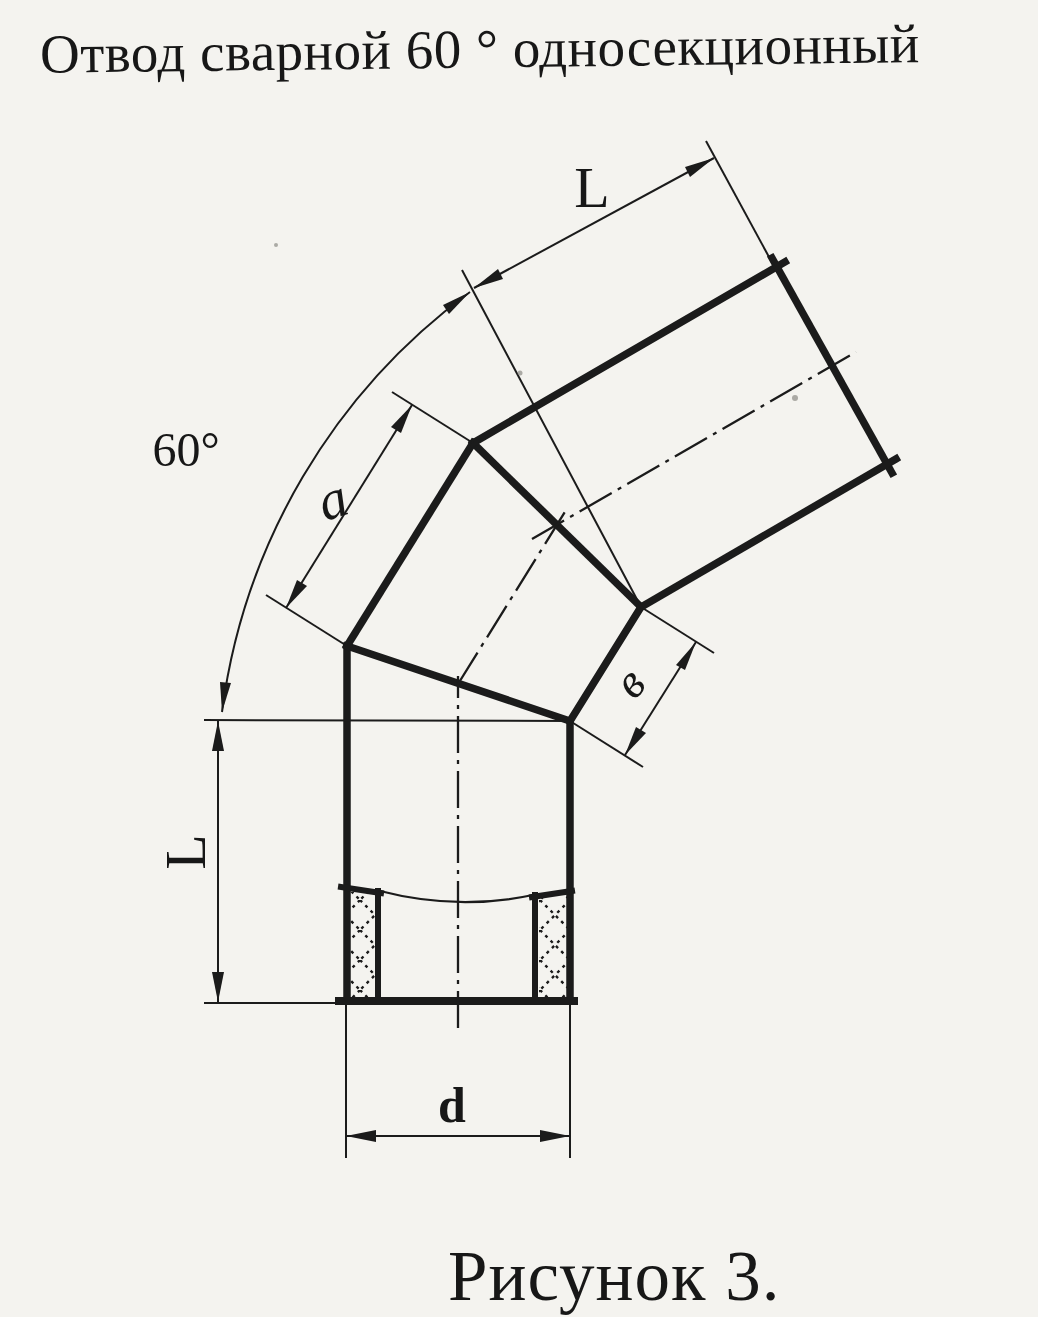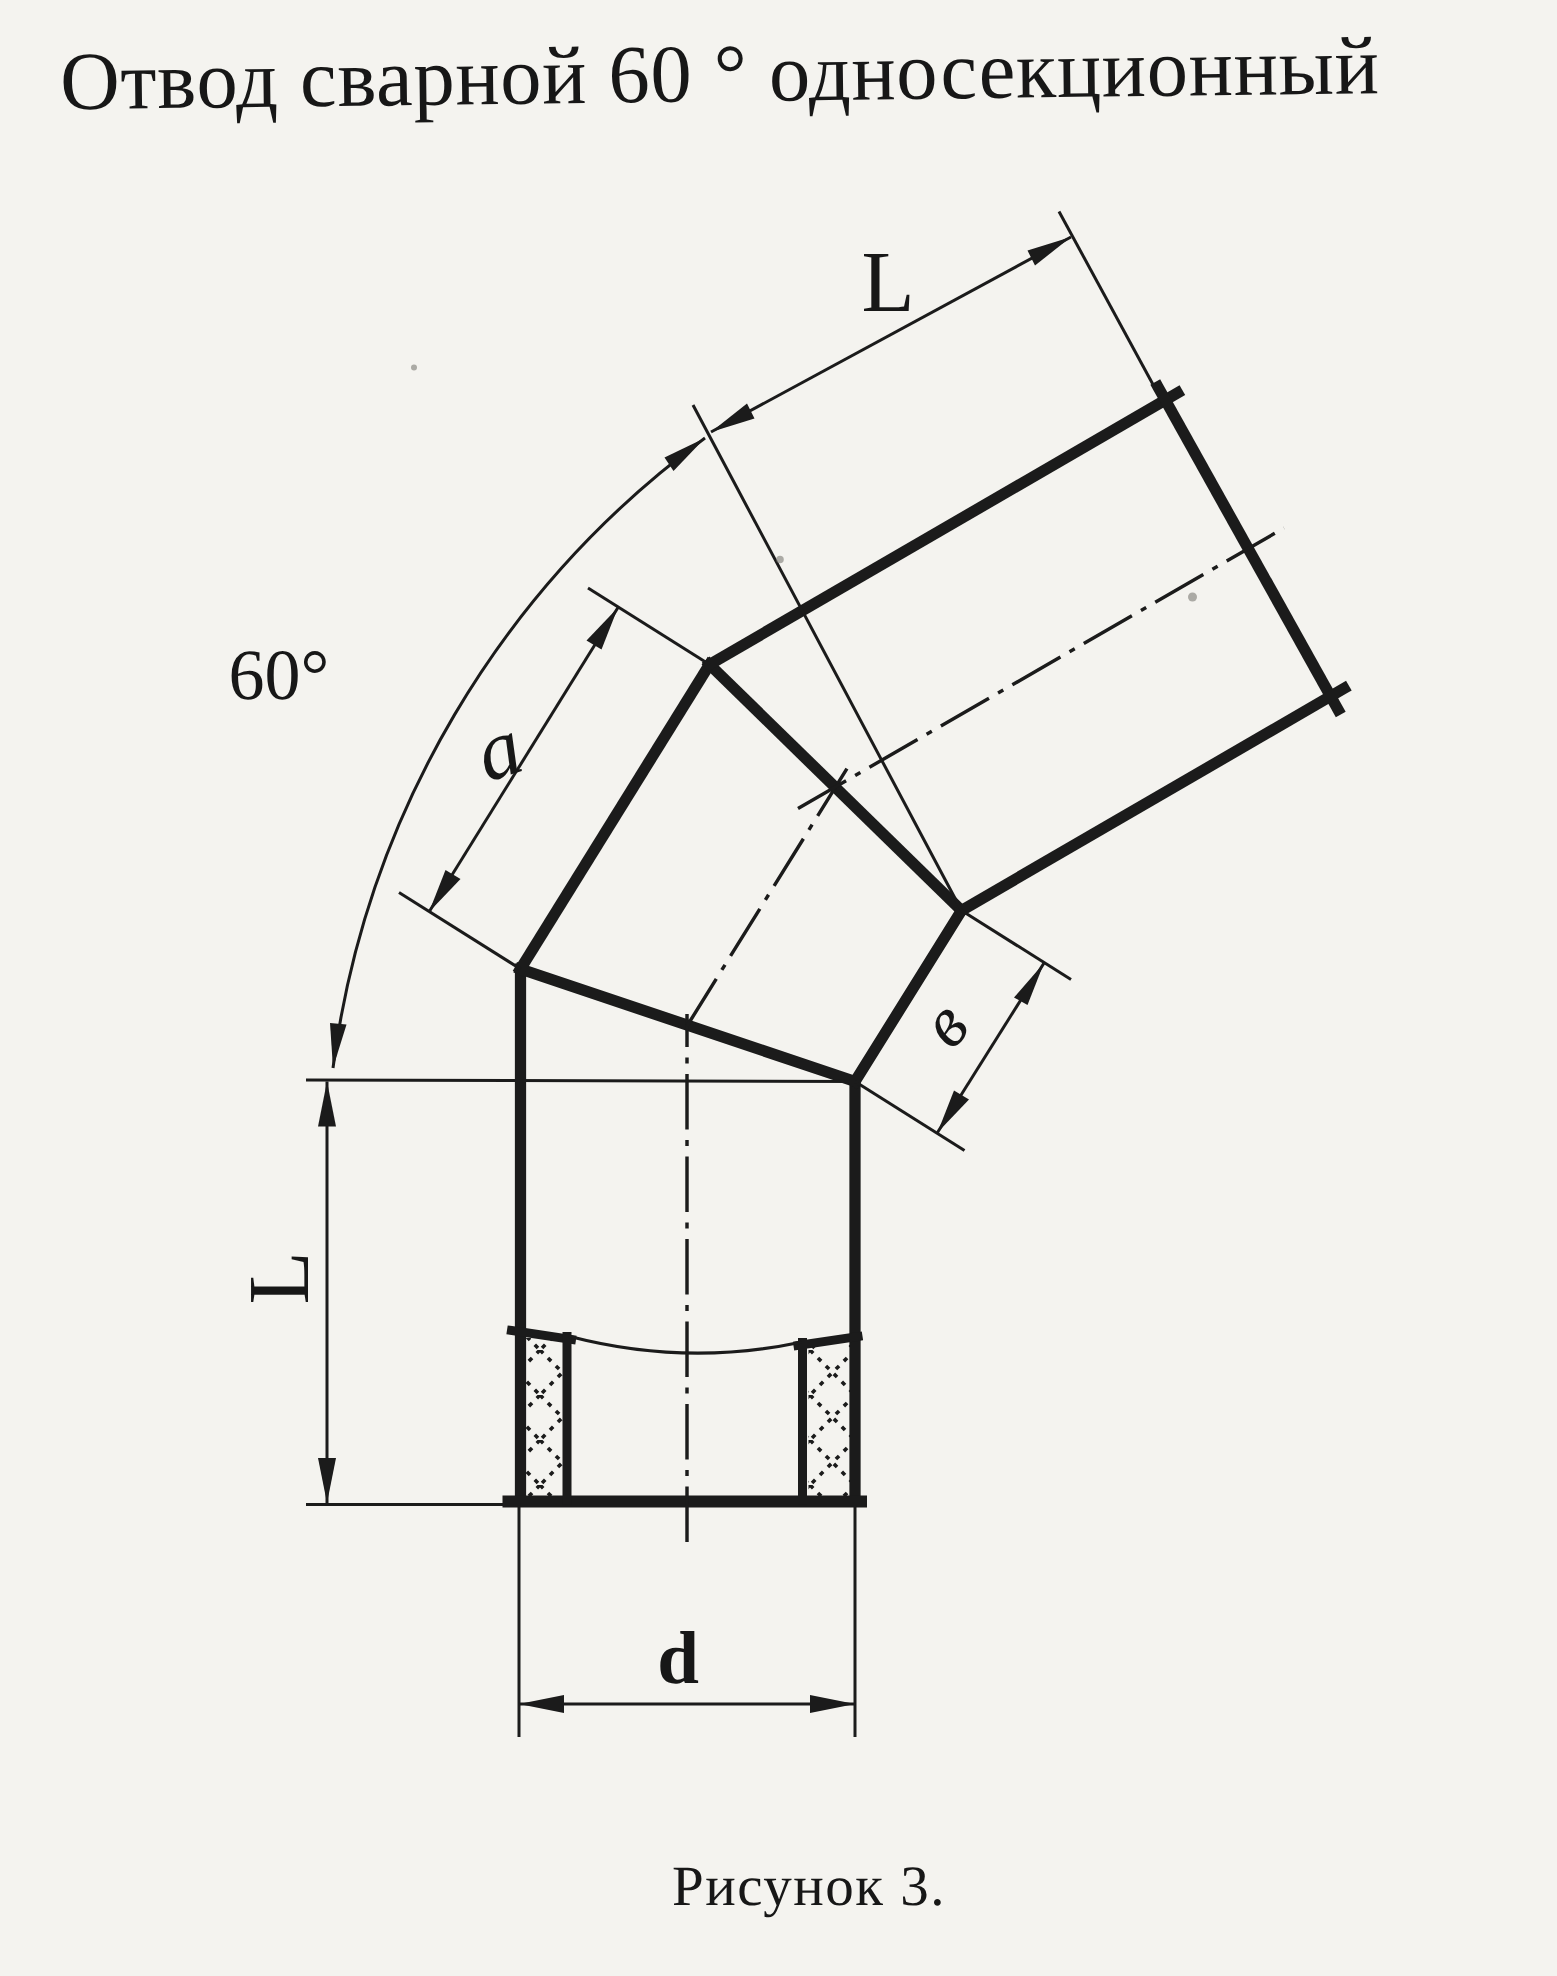--- a/index.html
+++ b/index.html
@@ -23,21 +23,21 @@
     line-height: 1.05;
     color: #171717;
     white-space: nowrap;
     transform: rotate(-0.7deg);
     letter-spacing: 0.5px;
   }
   .figure-caption {
     position: absolute;
     left: 448px;
     top: 1236px;
-    font-size: 38px;
+    font-size: 71px;
     color: #171717;
     white-space: nowrap;
     letter-spacing: 1px;
   }
   svg.drawing {
     position: absolute;
     left: 0;
     top: 0;
   }
   svg text {

